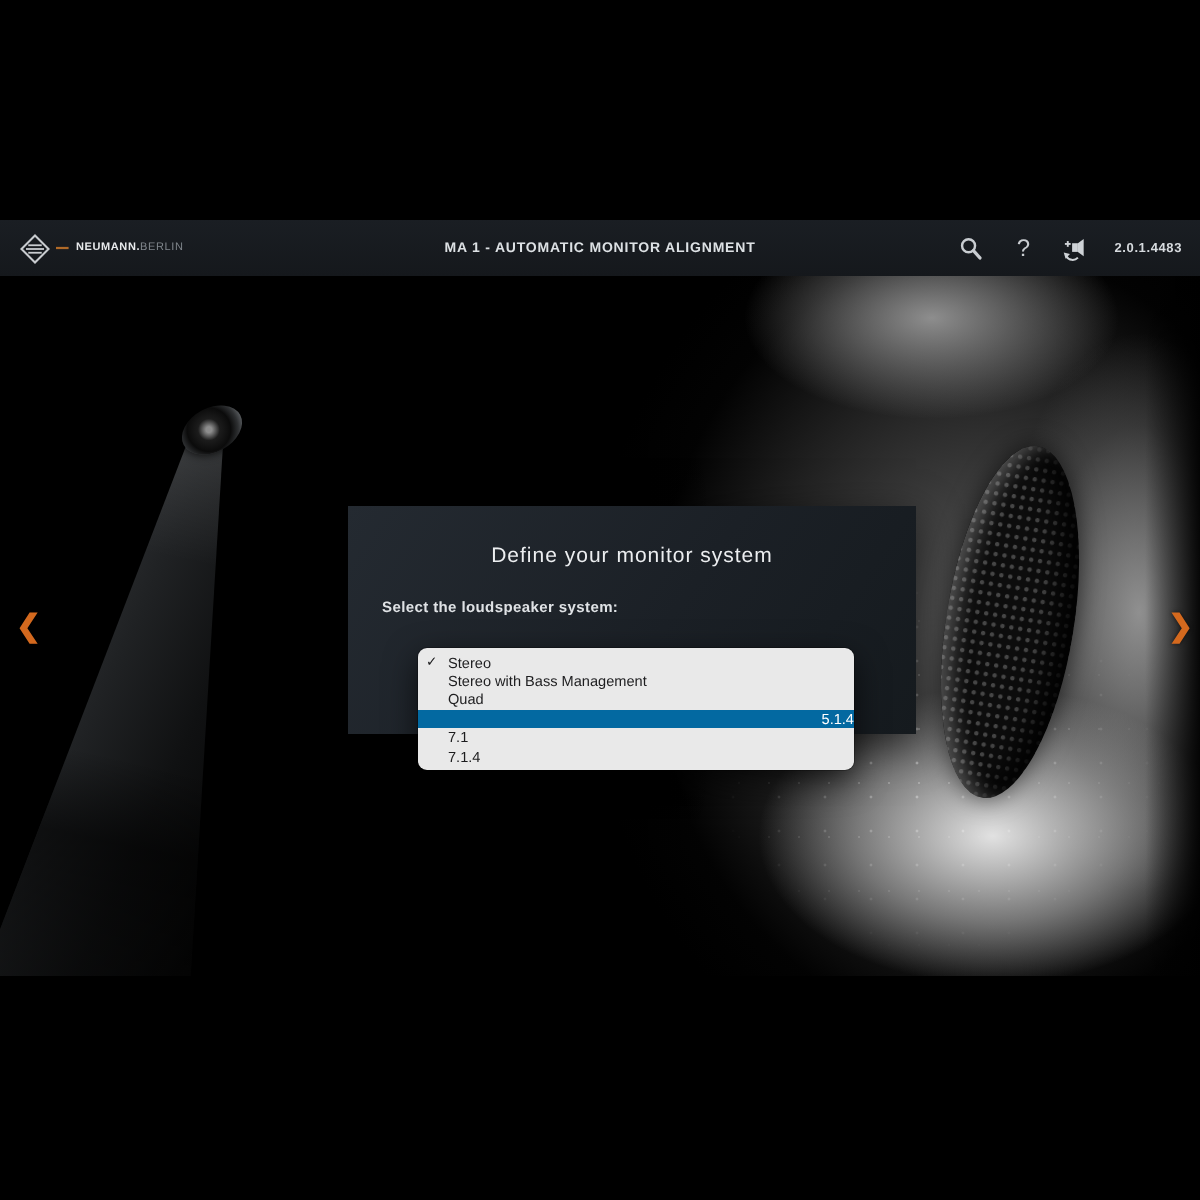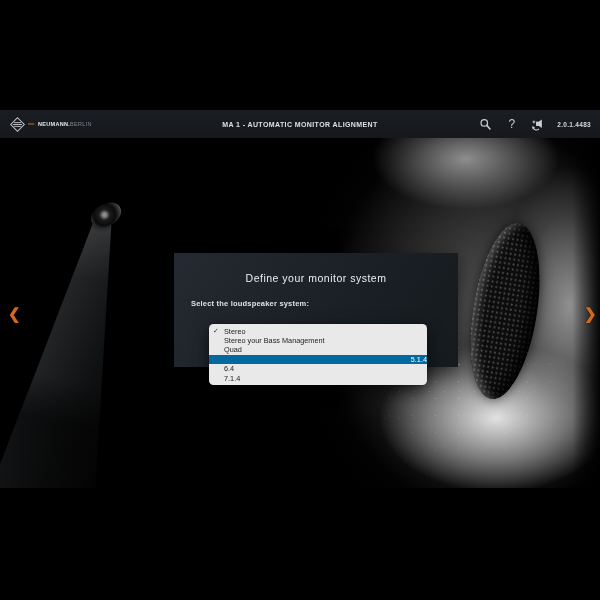--- a/index.html
+++ b/index.html
@@ -174,31 +174,31 @@
 
 <div class="popup-edge"></div>
 
 <div class="menu">
     <div class="menu-item">
       <span class="check">✓</span>
       <span>Stereo</span>
     </div>
     <div class="menu-item">
       <span class="check"></span>
-      <span>Stereo your Bass Management</span>
+      <span>Stereo with Bass Management</span>
     </div>
     <div class="menu-item">
       <span class="check"></span>
       <span>Quad</span>
     </div>
     <div class="menu-item selected" style="background: #0369a1; justify-content: flex-end;">
       <span class="check"></span>
       <span>5.1.4</span>
     </div>
     <div class="menu-item">
       <span class="check"></span>
-      <span>6.4</span>
+      <span>7.1</span>
     </div>
     <div class="menu-item">
       <span class="check"></span>
       <span>7.1.4</span>
     </div>
   </div>
 
 </body></html>

